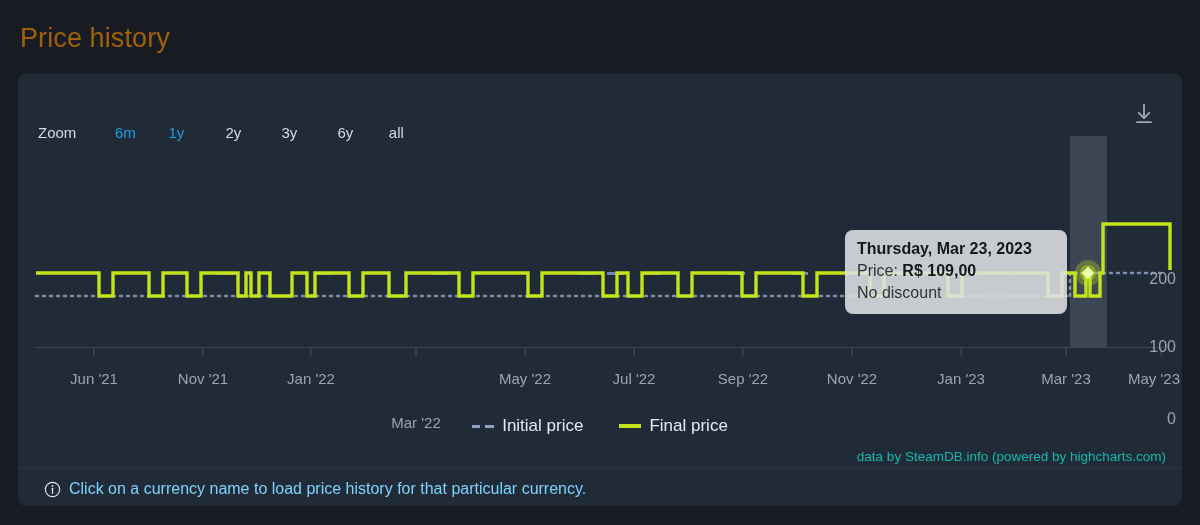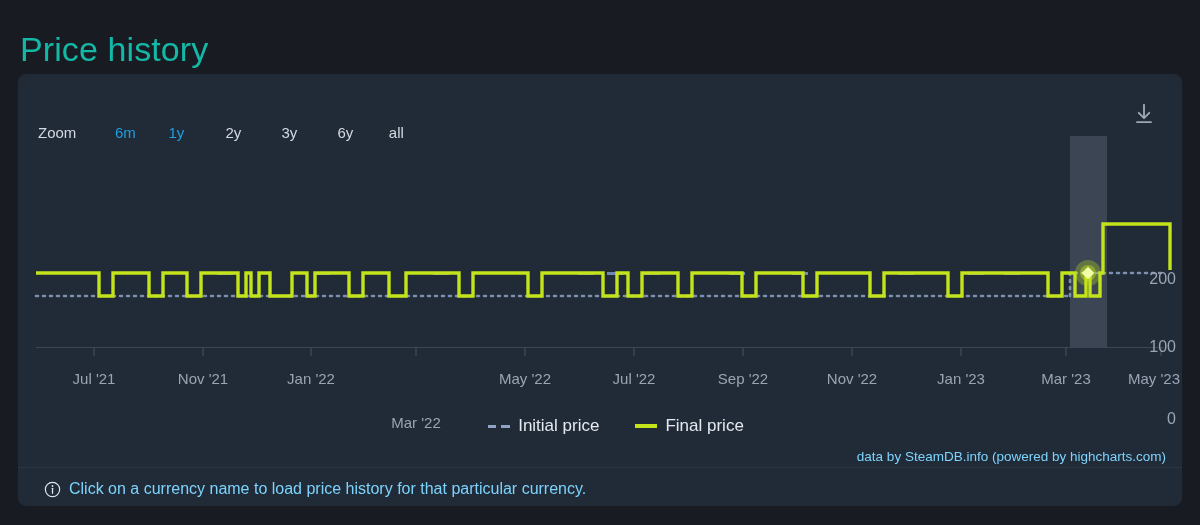--- a/index.html
+++ b/index.html
@@ -12,24 +12,24 @@
     height: 525px;
     font-family: "Liberation Sans", sans-serif;
     overflow: hidden;
     position: relative;
   }
 
   
   .page-title {
     position: absolute;
     left: 20px;
-    top: 27px;
-    font-size: 34px;
+    top: 16px;
+    font-size: 27px;
     font-weight: 400;
-    color: #14b8a6;
+    color: #a16207;
     letter-spacing: 0.1px;
     line-height: 44px;
   }
 
   
   .card {
     position: absolute;
     left: 18px;
     top: 74px;
     width: 1164px;
@@ -144,21 +144,20 @@
   
   .legend {
     position: absolute;
     left: 0;
     top: 342px;
     width: 1164px;
     display: flex;
     justify-content: center;
     align-items: center;
     gap: 36px;
-    padding-left: 16px;
   }
   .leg-item {
     display: flex;
     align-items: center;
     gap: 8px;
     cursor: pointer;
   }
   .leg-text {
     font-size: 17px;
     color: #e4e9f0;
@@ -174,21 +173,21 @@
     width: 22px; height: 4px;
     background: #c3e41b;
   }
 
   
   .credits {
     position: absolute;
     right: 16px;
     top: 375px;
     font-size: 13.5px;
-    color: #7dd3fc;
+    color: #14b8a6;
   }
 
   
   .card-divider {
     position: absolute;
     left: 0;
     top: 393px;
     width: 1164px;
     height: 1px;
     background: #2b3645;
@@ -297,32 +296,37 @@
       <circle cx="1070" cy="199" r="13" fill="#c3e41b" fill-opacity="0.30"></circle>
       <circle cx="1070" cy="199" r="8" fill="#c3e41b" fill-opacity="0.45"></circle>
       <rect x="1065.5" y="194.5" width="9" height="9" fill="#f0ffa8" transform="rotate(45 1070 199)"></rect>
     </g>
   </svg>
 
   <div class="ylab" style="top:196px;">200</div>
   <div class="ylab" style="top:264px;">100</div>
   <div class="ylab" style="top:336px;">0</div>
 
-  <div class="xlab" style="left:76px;">Jul '21</div>
+  <div class="xlab" style="left:76px;">Jun '21</div>
   <div class="xlab" style="left:185px;">Nov '21</div>
   <div class="xlab" style="left:293px;">Jan '22</div>
   <div class="xlab" style="left:398px;margin-top:44px;">Mar '22</div>
   <div class="xlab" style="left:507px;">May '22</div>
   <div class="xlab" style="left:616px;">Jul '22</div>
   <div class="xlab" style="left:725px;">Sep '22</div>
   <div class="xlab" style="left:834px;">Nov '22</div>
   <div class="xlab" style="left:943px;">Jan '23</div>
   <div class="xlab" style="left:1048px;">Mar '23</div>
   <div class="xlab" style="left:1136px;">May '23</div>
 
+  <div class="tooltip">
+    <div class="tt-date">Thursday, Mar 23, 2023</div>
+    <div class="tt-price"><span>Price:</span> <b>R$ 109,00</b></div>
+    <div class="tt-disc">No discount</div>
+  </div>
 
   <div class="legend">
     <div class="leg-item">
       <span class="leg-dash"></span>
       <span class="leg-text">Initial price</span>
     </div>
     <div class="leg-item">
       <span class="leg-solid"></span>
       <span class="leg-text">Final price</span>
     </div>

